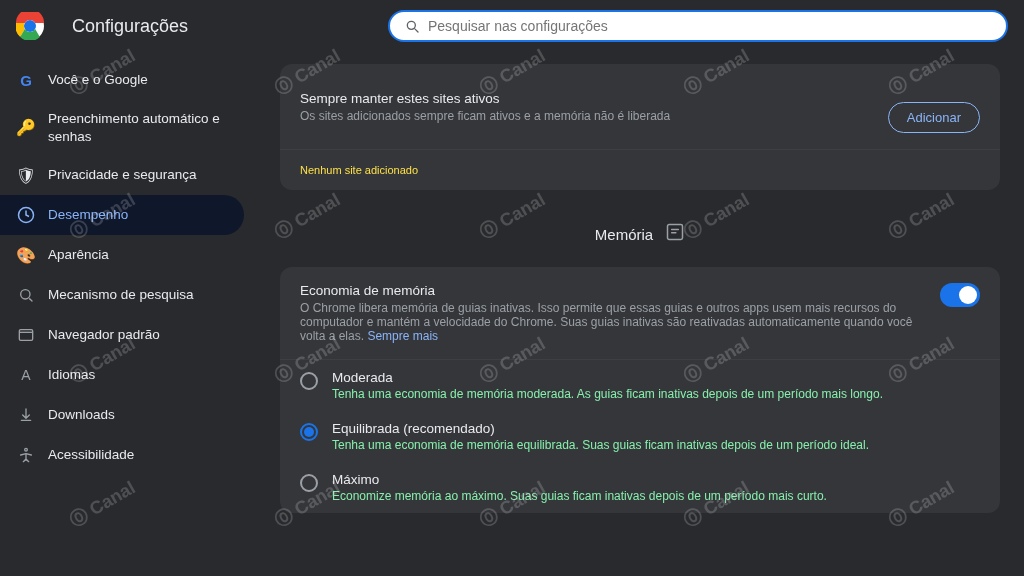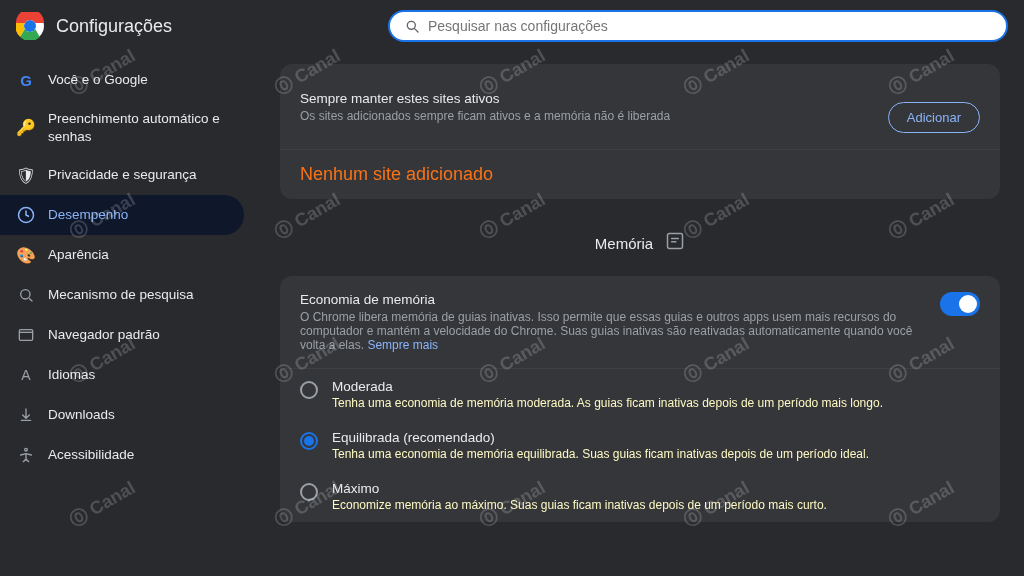--- a/index.html
+++ b/index.html
@@ -13,21 +13,21 @@
       flex-direction: column;
     }
 
     
     .top-bar {
       background: #292a2d;
       height: 52px;
       display: flex;
       align-items: center;
       padding: 0 16px;
-      gap: 12px;
+      gap: 28px;
       flex-shrink: 0;
     }
 
     .chrome-logo {
       width: 28px;
       height: 28px;
       flex-shrink: 0;
     }
 
     .app-title {
@@ -144,22 +144,22 @@
       margin-bottom: 3px;
     }
 
     .card-row-desc {
       font-size: 12px;
       color: #9aa0a6;
     }
 
     .card-row-nenhum {
       padding: 14px 20px;
-      font-size: 18px;
-      color: #f97316;
+      font-size: 11px;
+      color: #fde047;
     }
 
     
     .btn-add {
       background: transparent;
       border: 1px solid #8ab4f8;
       color: #8ab4f8;
       padding: 7px 18px;
       border-radius: 20px;
       font-size: 13px;
@@ -241,21 +241,21 @@
       background: #1a73e8;
     }
 
     .radio-label {
       font-size: 13.5px;
       color: #e8eaed;
     }
 
     .radio-desc {
       font-size: 12px;
-      color: #fef9c3;
+      color: #86efac;
       margin-top: 2px;
     }
 
     .link-blue {
       color: #8ab4f8;
       text-decoration: none;
     }
 
     
     .memory-toggle-row {

